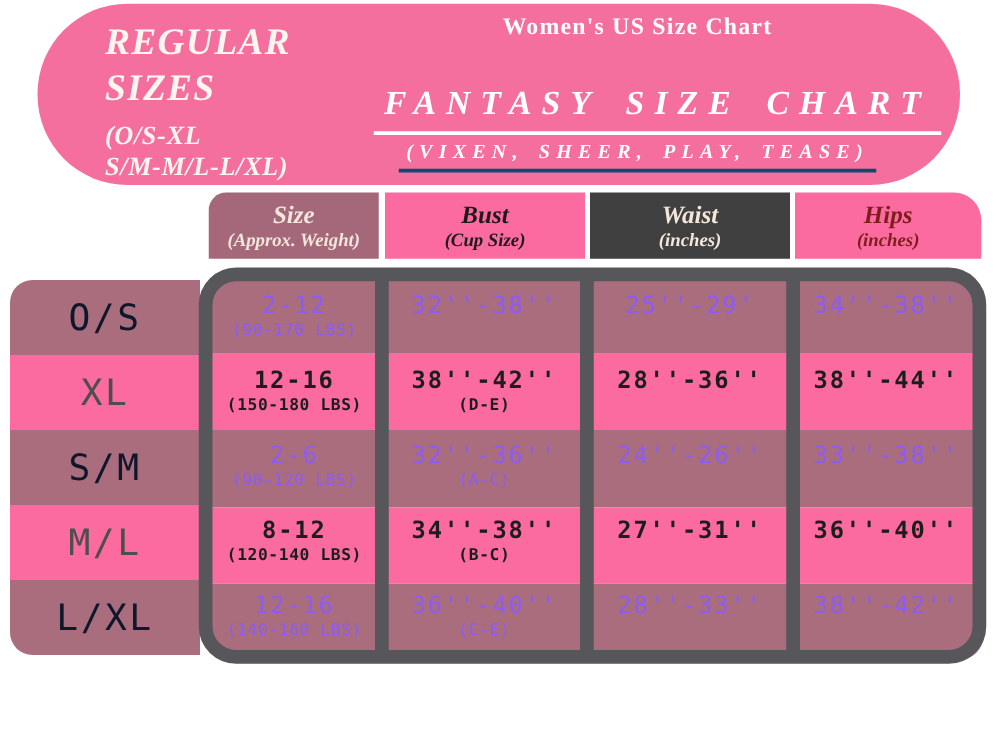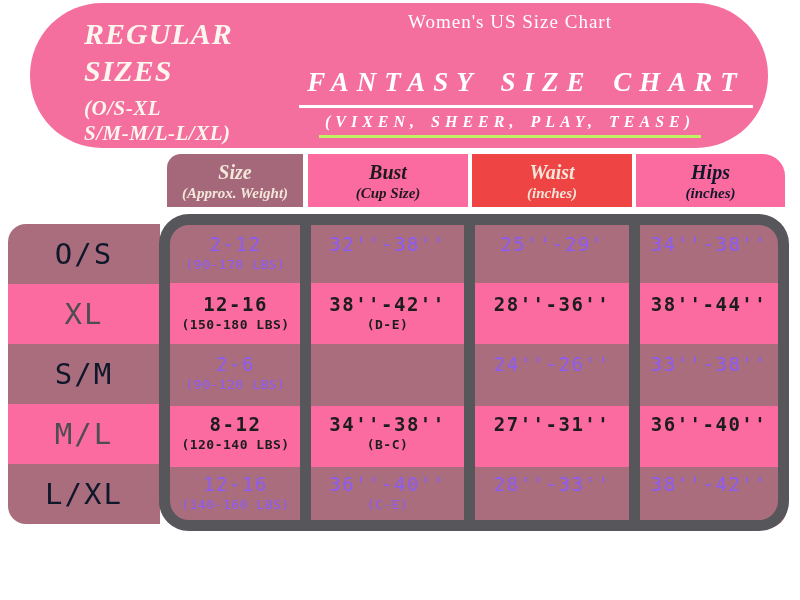--- a/index.html
+++ b/index.html
@@ -8,40 +8,40 @@
 
   
   .banner{position:absolute;left:30px;top:3px;width:738px;height:145px;
           background:#F46F9D;border-radius:72px;}
   .banner-left{position:absolute;left:54px;top:12px;color:#FDF6EF;
                font-family:"Liberation Serif",serif;font-style:italic;font-weight:bold;}
   .reg-line{font-size:30px;line-height:37px;letter-spacing:1px;}
   .reg-sub{font-size:21px;line-height:25px;margin-top:7px;letter-spacing:0.5px;}
   .banner-center{position:absolute;left:200px;top:0;width:560px;text-align:center;color:#ffffff;}
   .top-title{position:absolute;left:0;top:8px;width:100%;
-             font-family:"Liberation Serif",serif;font-weight:normal;font-size:19px;letter-spacing:1px;}
+             font-family:"Liberation Serif",serif;font-weight:bold;font-size:19px;letter-spacing:1px;}
   .main-title{position:absolute;left:16px;top:64px;width:100%;}
   .main-title span{display:inline-block;font-family:"Liberation Serif",serif;font-style:italic;
              font-weight:bold;font-size:27px;letter-spacing:8px;word-spacing:6px;
              border-bottom:3px solid #ffffff;padding:0 8px 7px 8px;}
   .sub-title{position:absolute;left:0;top:110px;width:100%;}
   .sub-title span{display:inline-block;font-family:"Liberation Serif",serif;font-style:italic;
              font-weight:bold;font-size:16px;letter-spacing:5px;word-spacing:3px;
-             border-bottom:3px solid #bef264;padding:0 6px 4px 6px;}
+             border-bottom:3px solid #0c4a6e;padding:0 6px 4px 6px;}
 
   
   .hcell{position:absolute;top:154px;height:53px;text-align:center;
          font-family:"Liberation Serif",serif;font-style:italic;font-weight:bold;
          box-sizing:border-box;padding-top:6px;}
   .hcell .h1{font-size:20px;line-height:24px;}
   .hcell .h2{font-size:15px;line-height:18px;}
   .h-size {left:167px;width:136px;background:#A4687A;color:#F3E6DA;border-radius:14px 0 0 0;}
   .h-bust {left:308px;width:160px;background:#FB6BA0;color:#1E1A1B;font-style:italic;}
-  .h-waist{left:472px;width:160px;background:#ef4444;color:#F3E6DA;}
-  .h-hips {left:636px;width:149px;background:#FB6BA0;color:#0f172a;border-radius:0 22px 0 0;}
+  .h-waist{left:472px;width:160px;background:#404040;color:#F3E6DA;}
+  .h-hips {left:636px;width:149px;background:#FB6BA0;color:#7f1d1d;border-radius:0 22px 0 0;}
 
   
   .rowlab{position:absolute;left:8px;width:152px;height:60px;display:flex;align-items:center;
           justify-content:center;font-family:"DejaVu Sans Mono",monospace;
           font-size:29px;letter-spacing:2px;}
   .r0{top:224px}.r1{top:284px}.r2{top:344px}.r3{top:404px}.r4{top:464px}
   .rowlab.m{background:#AA6D7E;color:#0f172a;}
   .rowlab.p{background:#FB6BA0;color:#4E4E4E;}
   .lab-first{border-radius:18px 0 0 0;}
   .lab-last{border-radius:0 0 0 18px;}
@@ -146,20 +146,24 @@
     <div class="cv">28''-36''</div>
   </div>
   <div class="cell c4 r1 p">
     <div class="cv">38''-44''</div>
   </div>
 
   <div class="cell c1 r2 m">
     <div class="cv">2-6</div>
     <div class="cs">(90-120 LBS)</div>
   </div>
+  <div class="cell c2 r2 m">
+    <div class="cv">32''-36''</div>
+    <div class="cs">(A-C)</div>
+  </div>
   <div class="cell c3 r2 m">
     <div class="cv">24''-26''</div>
   </div>
   <div class="cell c4 r2 m">
     <div class="cv">33''-38''</div>
   </div>
 
   <div class="cell c1 r3 p">
     <div class="cv">8-12</div>
     <div class="cs">(120-140 LBS)</div>

